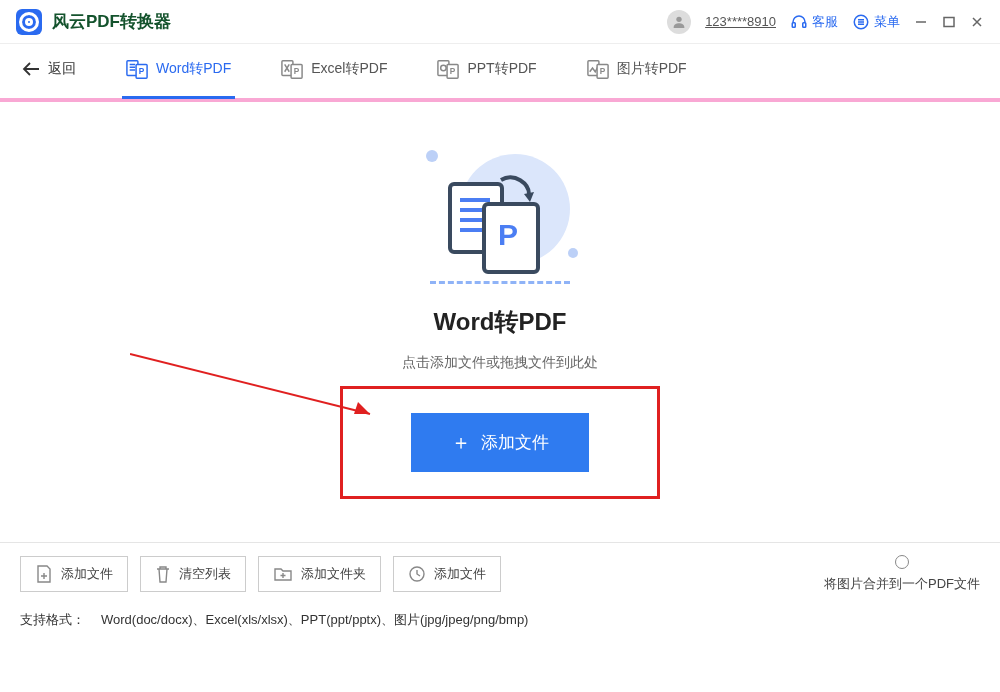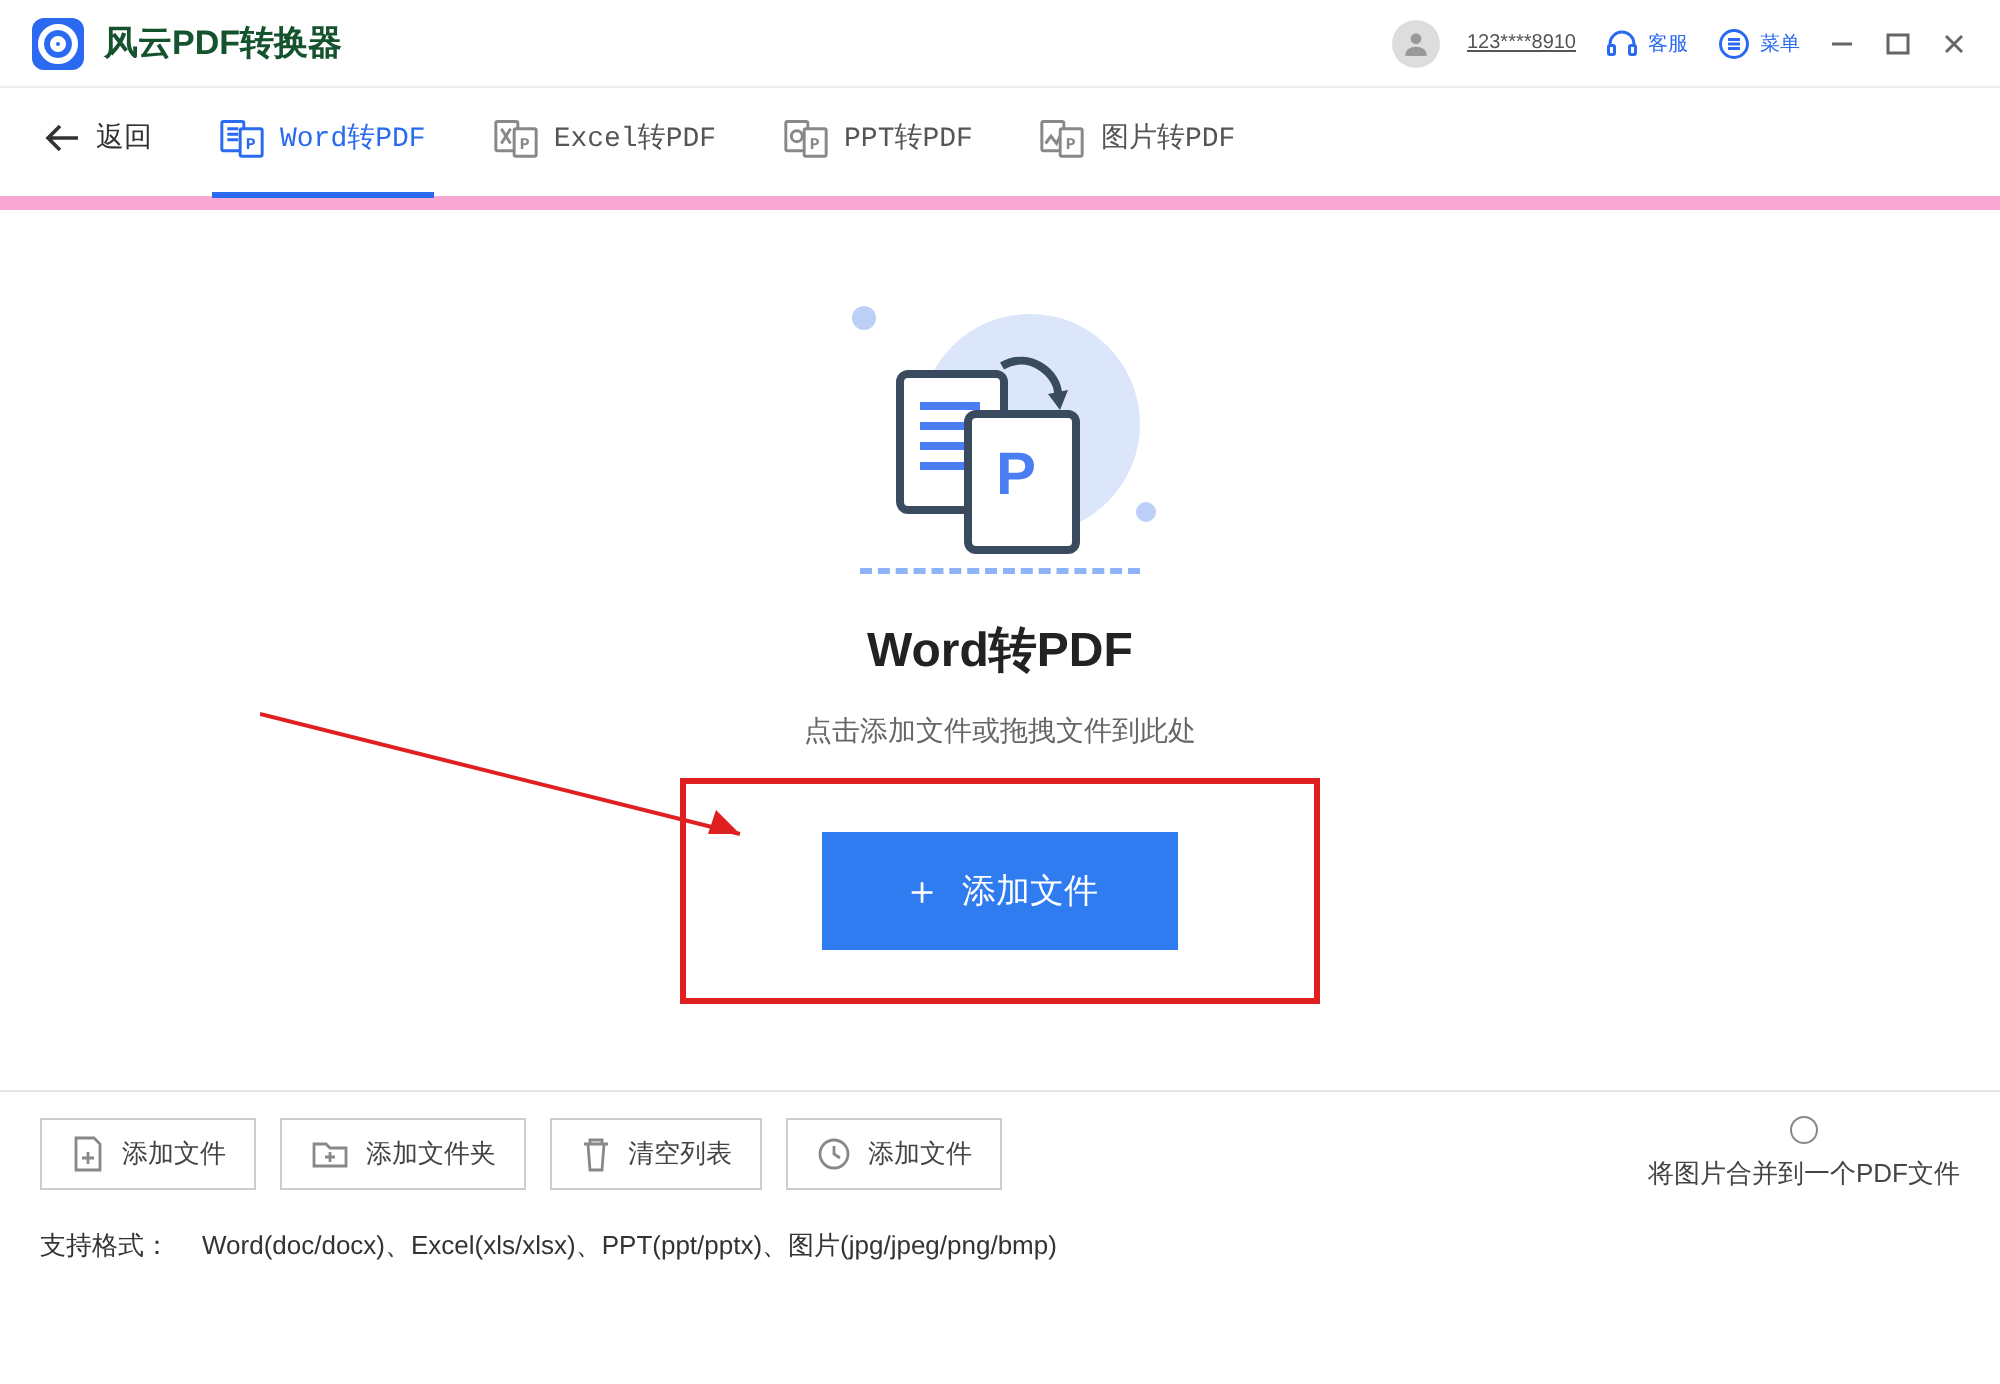--- a/index.html
+++ b/index.html
@@ -3,29 +3,29 @@
 <meta charset="utf-8">
 <style>
 * { box-sizing: border-box; margin: 0; padding: 0; }
 body { font-family: "Microsoft YaHei", Arial, sans-serif; background: #fff; width: 1000px; height: 692px; overflow: hidden; position: relative; }
 
 
 .titlebar { height: 44px; display: flex; align-items: center; padding: 0 16px; border-bottom: 1px solid #eee; }
 .logo-icon { width: 26px; height: 26px; background: #2a6af0; border-radius: 6px; display: flex; align-items: center; justify-content: center; margin-right: 10px; }
 .logo-icon::before { content: ""; width: 14px; height: 14px; border: 3px solid #fff; border-radius: 50%; box-shadow: inset 0 0 0 3px #2a6af0, inset 0 0 0 6px #fff; }
 .app-title { font-size: 17px; font-weight: 700; color: #14532d; }
-.titlebar-right { margin-left: auto; display: flex; align-items: center; gap: 14px; color: #666; font-size: 10px; }
+.titlebar-right { margin-left: auto; display: flex; align-items: center; gap: 14px; color: #666; font-size: 13px; }
 .avatar-icon { width: 24px; height: 24px; background: #ddd; border-radius: 50%; display: flex; align-items: center; justify-content: center; }
 .userid { color: #555; text-decoration: underline; }
 .headset-icon svg, .menu-lines-icon svg { display: block; }
 .hitem { display: flex; align-items: center; gap: 4px; cursor: pointer; color: #2a6af0; font-family: Liberation Serif, serif; }
 .win-btn { width: 14px; height: 14px; cursor: pointer; color: #666; }
 
 
-.tabs { display: flex; align-items: center; padding: 14px 22px 0 22px; gap: 34px; border-bottom: 7px solid #f9a8d4; font-family: Liberation Mono, monospace; }
+.tabs { display: flex; align-items: center; padding: 14px 22px 0 22px; gap: 50px; border-bottom: 4px solid #f9a8d4; }
 .back { display: flex; align-items: center; gap: 8px; color: #333; font-size: 14px; cursor: pointer; padding-bottom: 18px; }
 .tab { display: flex; align-items: center; gap: 8px; color: #555; font-size: 14px; cursor: pointer; padding-bottom: 18px; position: relative; }
 .tab.active { color: #2a6af0; }
 .tab.active::after { content: ""; position: absolute; left: -4px; right: -4px; bottom: -1px; height: 3px; background: #2a6af0; }
 .tab-icon { width: 22px; height: 22px; display: flex; align-items: center; justify-content: center; }
 
 
 .main { position: relative; height: 440px; display: flex; flex-direction: column; align-items: center; justify-content: center; }
 .illus { width: 160px; height: 140px; position: relative; margin-bottom: 10px; }
 .illus-circle { position: absolute; right: 10px; top: 8px; width: 110px; height: 110px; border-radius: 50%; background: #dbe6fb; }
@@ -202,31 +202,31 @@
 <div class="bottom">
   <div class="btn-row">
     <button class="sq-btn">
       <svg width="18" height="20" viewBox="0 0 18 20" fill="none" stroke="#888" stroke-width="1.4">
           <path d="M3 2h9l3 3v13H3z"></path>
           <path d="M9 9v6M6 12h6"></path>
         </svg>
       <span>添加文件</span>
     </button>
     <button class="sq-btn">
+      <svg width="16" height="20" viewBox="0 0 16 20" fill="none" stroke="#888" stroke-width="1.4">
+          <path d="M2 5h12M5 5V3h6v2M4 5l1 13h6l1-13"></path>
+        </svg>
+      <span>清空列表</span>
+    </button>
+    <button class="sq-btn">
       <svg width="20" height="18" viewBox="0 0 20 18" fill="none" stroke="#888" stroke-width="1.4">
           <path d="M2 4h6l2 2h8v9H2z"></path>
           <path d="M10 8v5M7.5 10.5h5"></path>
         </svg>
       <span>添加文件夹</span>
-    </button>
-    <button class="sq-btn">
-      <svg width="16" height="20" viewBox="0 0 16 20" fill="none" stroke="#888" stroke-width="1.4">
-          <path d="M2 5h12M5 5V3h6v2M4 5l1 13h6l1-13"></path>
-        </svg>
-      <span>清空列表</span>
     </button>
     <button class="sq-btn">
       <svg width="18" height="18" viewBox="0 0 18 18" fill="none" stroke="#888" stroke-width="1.4">
           <circle cx="9" cy="9" r="7"></circle>
           <path d="M9 5v4l3 2"></path>
         </svg>
       <span>添加文件</span>
     </button>
     <label class="merge">
       <span class="radio-o"></span>

